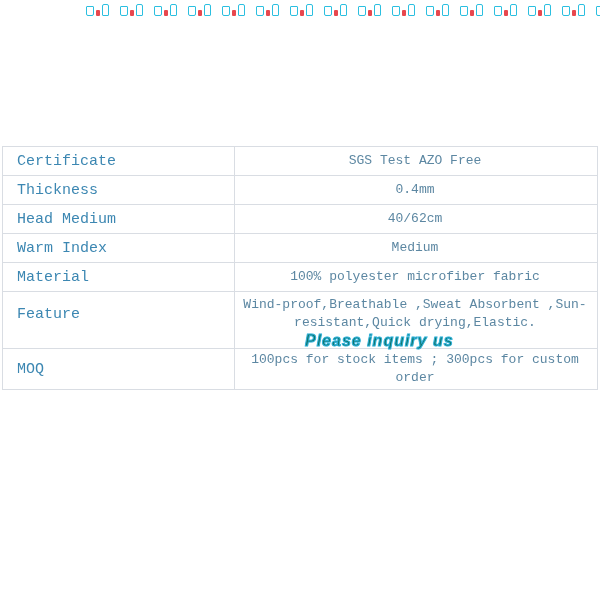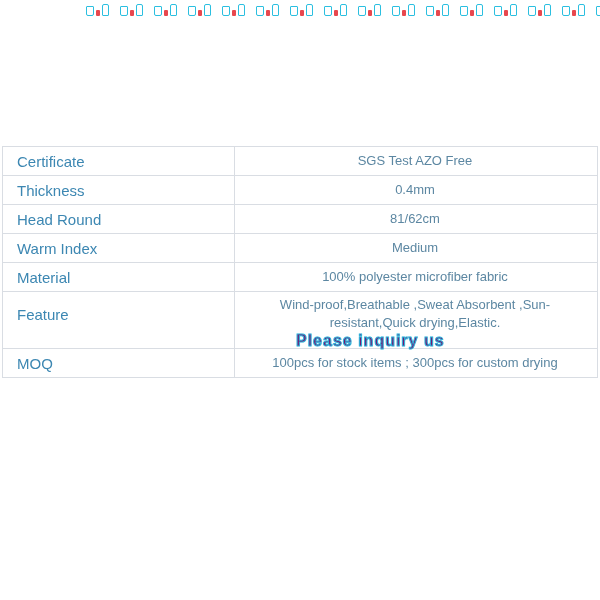--- a/index.html
+++ b/index.html
@@ -49,20 +49,21 @@
   }
 
   
   .spec-table {
     position: absolute;
     left: 2px;
     top: 146px;
     width: 596px;
     border-collapse: collapse;
     table-layout: fixed;
+    font-family: Liberation Mono, monospace;
   }
   .spec-table td {
     border: 1px solid #d9dde3;
     vertical-align: middle;
     overflow: hidden;
   }
   .spec-table td.label-cell {
     width: 213px;
     padding: 0 4px 0 14px;
     font-size: 15px;
@@ -77,24 +78,25 @@
   }
   .spec-table tr { height: 29px; }
   .spec-table tr.feature-row { height: 57px; }
   .spec-table tr.feature-row td { vertical-align: top; }
   .spec-table tr.feature-row td.label-cell { padding-top: 14px; }
   .spec-table tr.feature-row td.value-cell { padding-top: 4px; }
 
   
   .watermark {
     position: absolute;
-    left: 296px;
+    left: 305px;
     top: 333px;
+    font-style: italic;
     font-weight: bold;
-    color: #701a75;
+    color: #0f766e;
     -webkit-text-stroke: 1px #2fb0d8;
     text-shadow: 0 0 1px #2fb0d8;
     letter-spacing: 1px;
     line-height: 16px;
     pointer-events: none;
   }
   .watermark .wm-line1 { font-size: 16px; display: block; }
   .watermark .wm-line2 { font-size: 17px; display: block; margin-top: 1px; }
 </style>
 </head>
@@ -185,37 +187,37 @@
   <tbody>
     <tr>
       <td class="label-cell">Certificate</td>
       <td class="value-cell">SGS Test AZO Free</td>
     </tr>
     <tr>
       <td class="label-cell">Thickness</td>
       <td class="value-cell">0.4mm</td>
     </tr>
     <tr>
-      <td class="label-cell">Head Round</td>
-      <td class="value-cell">81/62cm</td>
+      <td class="label-cell">Head Medium</td>
+      <td class="value-cell">40/62cm</td>
     </tr>
     <tr>
       <td class="label-cell">Warm Index</td>
       <td class="value-cell">Medium</td>
     </tr>
     <tr>
       <td class="label-cell">Material</td>
       <td class="value-cell">100% polyester microfiber fabric</td>
     </tr>
     <tr class="feature-row">
       <td class="label-cell">Feature</td>
       <td class="value-cell">Wind-proof,Breathable ,Sweat Absorbent ,Sun-resistant,Quick drying,Elastic.</td>
     </tr>
     <tr>
       <td class="label-cell">MOQ</td>
-      <td class="value-cell">100pcs for stock items ; 300pcs for custom drying</td>
+      <td class="value-cell">100pcs for stock items ; 300pcs for custom order</td>
     </tr>
   </tbody>
 </table>
 
 <div class="watermark">
   <span class="wm-line1">Please inquiry us</span>
 </div>
 
 </body></html>

